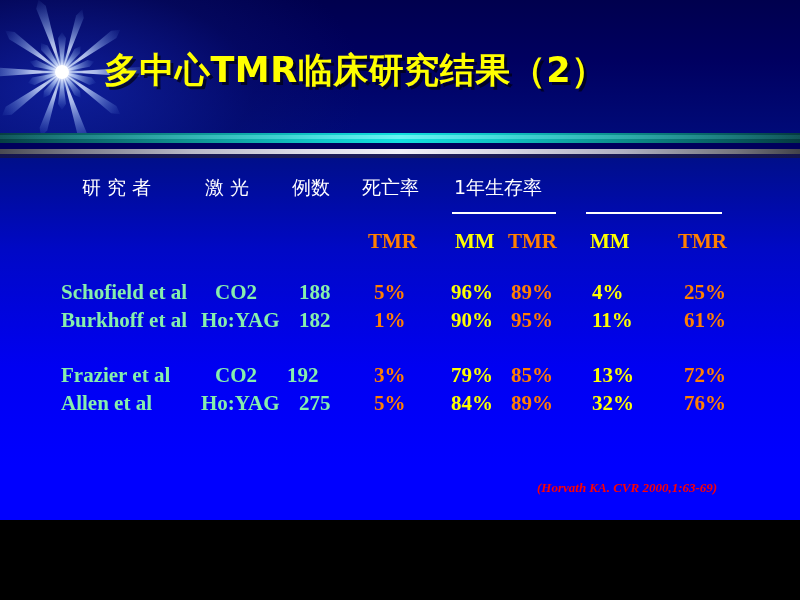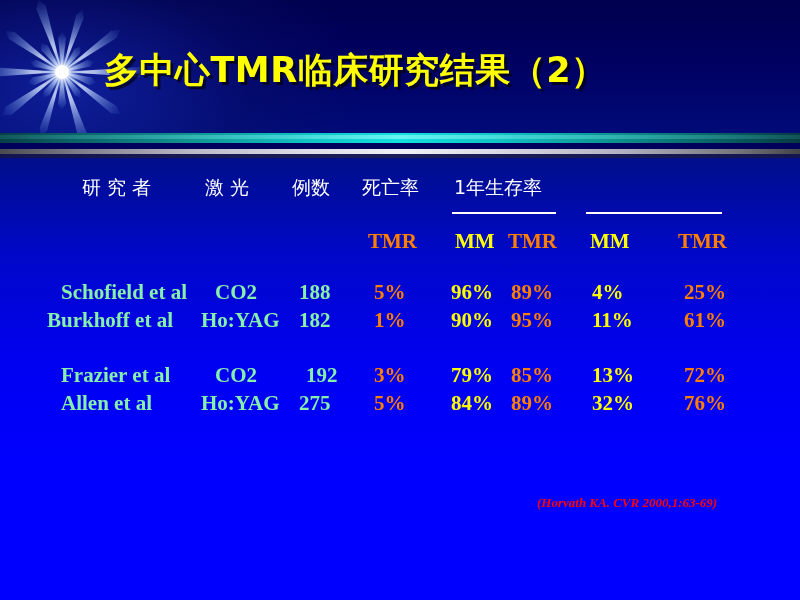--- a/index.html
+++ b/index.html
@@ -9,21 +9,21 @@
     background: #000;
   }
   body {
     font-family: "Liberation Serif", "DejaVu Serif", serif;
   }
 
   
   #slide {
     position: relative;
     width: 800px;
-    height: 600px;
+    height: 520px;
     overflow: hidden;
     background: #0000ff;
   }
 
   
   .bg-top {
     position: absolute;
     left: 0; top: 0;
     width: 800px; height: 133px;
     background: linear-gradient(180deg, #00004e 0%, #000060 45%, #000a78 100%);
@@ -262,44 +262,44 @@
 
     <div class="cell c-white" style="left:61px;  top:282px;">Schofield et al</div>
     <div class="cell c-white" style="left:215px; top:282px;">CO2</div>
     <div class="cell c-white" style="left:299px; top:282px;">188</div>
     <div class="cell c-orange" style="left:374px; top:282px;">5%</div>
     <div class="cell c-yellow" style="left:451px; top:282px;">96%</div>
     <div class="cell c-orange" style="left:511px; top:282px;">89%</div>
     <div class="cell c-yellow" style="left:592px; top:282px;">4%</div>
     <div class="cell c-orange" style="left:684px; top:282px;">25%</div>
 
-    <div class="cell c-white" style="left:47px;  top:310px;font-family:Liberation Serif, serif;">Burkhoff et al</div>
+    <div class="cell c-white" style="left:61px;  top:310px;font-family:Liberation Serif, serif;">Burkhoff et al</div>
     <div class="cell c-white" style="left:201px; top:310px;">Ho:YAG</div>
     <div class="cell c-white" style="left:299px; top:310px;">182</div>
     <div class="cell c-orange" style="left:374px; top:310px;">1%</div>
     <div class="cell c-yellow" style="left:451px; top:310px;">90%</div>
     <div class="cell c-orange" style="left:511px; top:310px;">95%</div>
     <div class="cell c-yellow" style="left:592px; top:310px;">11%</div>
     <div class="cell c-orange" style="left:684px; top:310px;">61%</div>
 
     <div class="cell c-white" style="left:61px;  top:365px;text-align:right;">Frazier  et al</div>
     <div class="cell c-white" style="left:215px; top:365px;">CO2</div>
-    <div class="cell c-white" style="left:306px; top:365px;">192</div>
+    <div class="cell c-white" style="left:287px; top:365px;">192</div>
     <div class="cell c-orange" style="left:374px; top:365px;">3%</div>
     <div class="cell c-yellow" style="left:451px; top:365px;">79%</div>
     <div class="cell c-orange" style="left:511px; top:365px;">85%</div>
     <div class="cell c-yellow" style="left:592px; top:365px;">13%</div>
     <div class="cell c-orange" style="left:684px; top:365px;">72%</div>
 
     <div class="cell c-white" style="left:61px;  top:393px;">Allen   et al</div>
     <div class="cell c-white" style="left:201px; top:393px;">Ho:YAG</div>
     <div class="cell c-white" style="left:299px; top:393px;">275</div>
     <div class="cell c-orange" style="left:374px; top:393px;">5%</div>
     <div class="cell c-yellow" style="left:451px; top:393px;">84%</div>
     <div class="cell c-orange" style="left:511px; top:393px;">89%</div>
     <div class="cell c-yellow" style="left:592px; top:393px;">32%</div>
     <div class="cell c-orange" style="left:684px; top:393px;">76%</div>
 
   </div>
 
-  <div class="citation" style="left:537px; top:495px;font-style:italic;">(Horvath KA. CVR 2000,1:63-69)</div>
+  <div class="citation" style="left:537px; top:480px;font-style:italic;">(Horvath KA. CVR 2000,1:63-69)</div>
 
 </div>
 
 </body></html>

